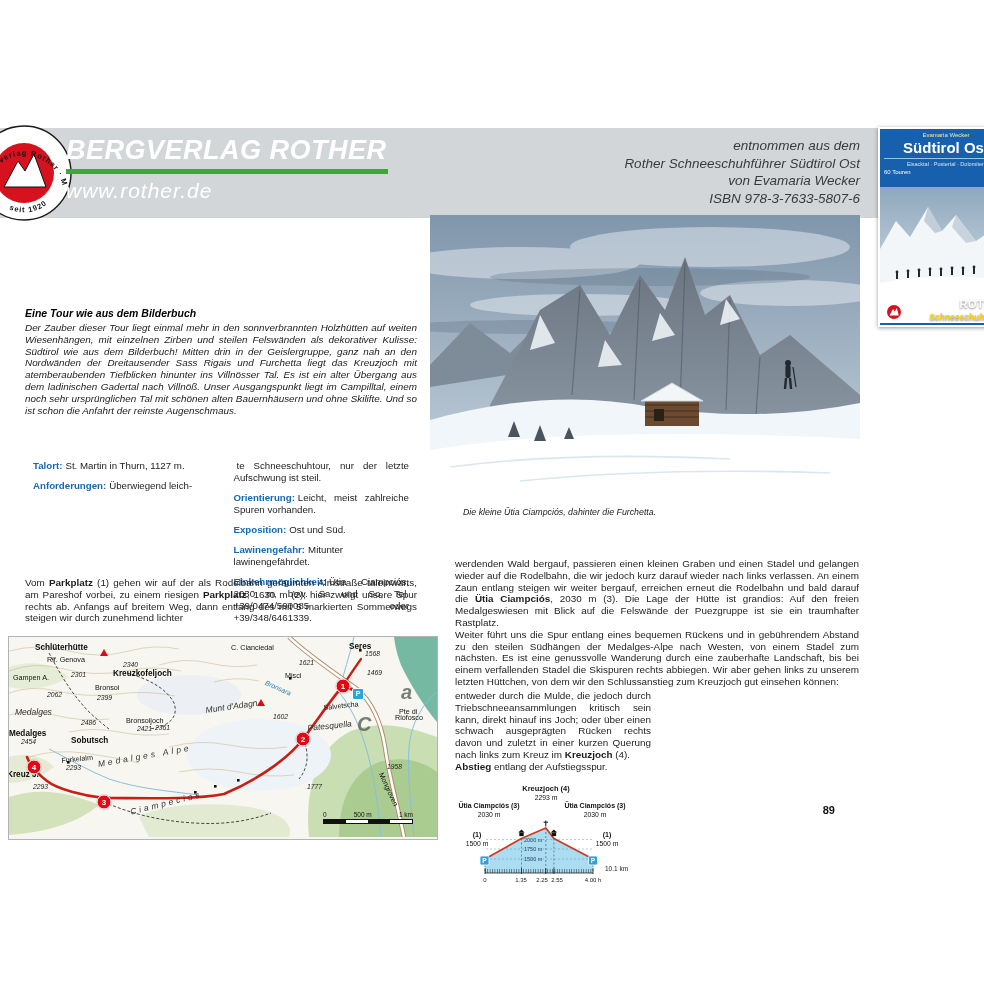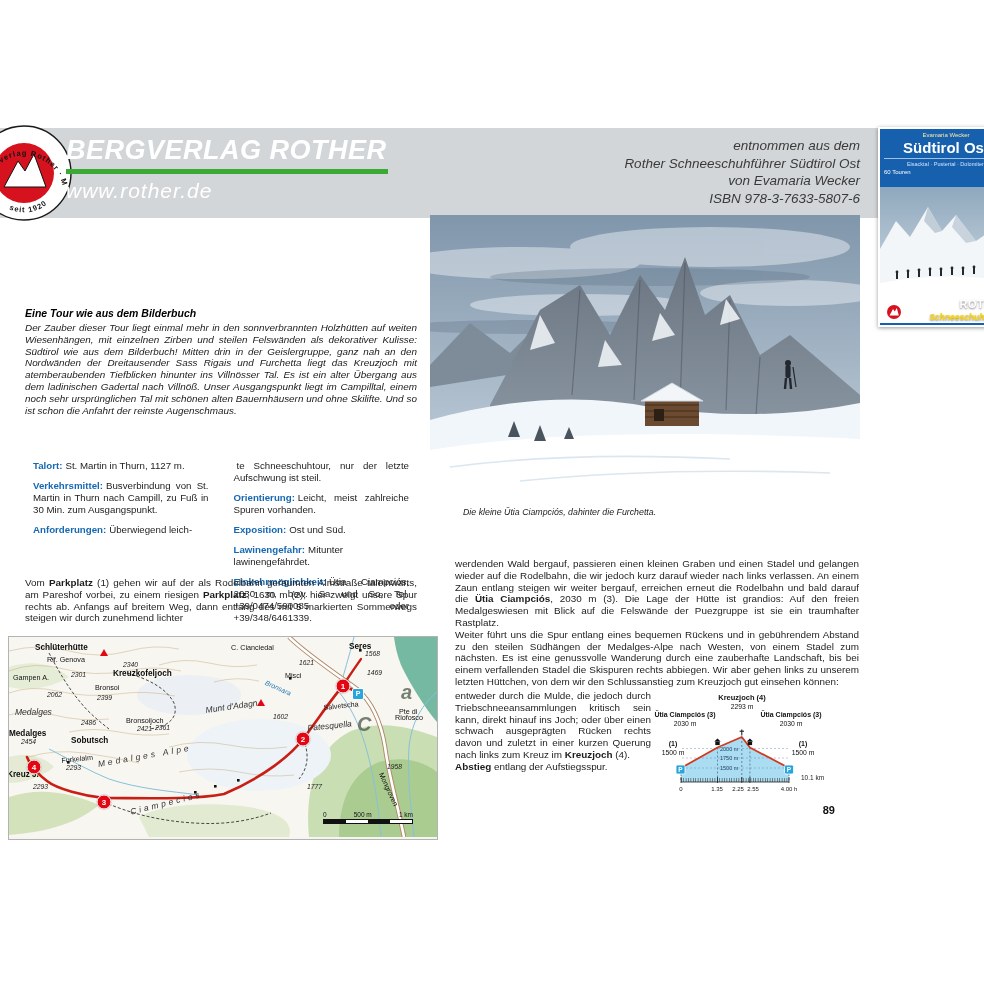--- a/index.html
+++ b/index.html
@@ -71,21 +71,21 @@
          color:#fff;font-size:7px;font-weight:bold;text-align:center;line-height:10px;transform:translate(-50%,-50%);}
   .scalebar{position:absolute;left:314px;top:174px;width:90px;font-size:6.5px;color:#111;}
   .sb-labels{display:flex;justify-content:space-between;margin-bottom:1px;}
   .sb-bar{display:flex;height:3px;border:1px solid #111;}
   .sb-bar span{flex:1;}
   .sb-b{background:#111;} .sb-w{background:#fff;}
   
   .photo{position:absolute;left:430px;top:215px;width:430px;height:281px;}
   .caption{position:absolute;left:463px;top:507px;font-size:8.8px;font-style:italic;color:#222;}
   .body1{position:absolute;left:455px;top:558px;width:404px;font-size:9.9px;line-height:11.8px;text-align:justify;}
-  .bottom-row{position:absolute;left:455px;top:690px;width:404px;display:flex;}
+  .bottom-row{position:absolute;left:455px;top:690px;width:404px;display:flex;gap:8px;flex-direction:column;}
   .btxt{width:196px;font-size:9.9px;line-height:11.8px;text-align:justify;}
   .profile{width:200px;position:relative;}
   .pagenum{position:absolute;left:455px;top:804px;width:380px;text-align:right;
            font-size:11px;font-weight:bold;color:#111;}
 </style>
 </head>
 <body>
 
 <div class="page">
 
@@ -175,21 +175,20 @@
     </div>
   </div>
 
 
   <div class="h-intro">Eine Tour wie aus dem Bilderbuch</div>
   <p class="p-intro">Der Zauber dieser Tour liegt einmal mehr in den sonnverbrannten Holzhütten auf weiten Wiesenhängen, mit einzelnen Zirben und steilen Felswänden als dekorativer Kulisse: Südtirol wie aus dem Bilderbuch! Mitten drin in der Geislergruppe, ganz nah an den Nordwänden der Dreitausender Sass Rigais und Furchetta liegt das Kreuzjoch mit atemberaubenden Tiefblicken hinunter ins Villnösser Tal. Es ist ein alter Übergang aus dem ladinischen Gadertal nach Villnöß. Unser Ausgangspunkt liegt im Campilltal, einem noch sehr ursprünglichen Tal mit schönen alten Bauernhäusern und ohne Skilifte. Und so ist schon die Anfahrt der reinste Augenschmaus.</p>
 
   <div class="infos">
     <div class="icol">
       <p><span class="il">Talort:</span><span>St. Martin in Thurn, 1127 m.</span></p>
-      <p><span class="il">Verkehrsmittel:</span><span>Busverbindung von St. Martin in Thurn nach Campill, zu Fuß in 30 Min. zum Ausgangspunkt.</span></p>
       <p><span class="il">Anforderungen:</span><span>Überwiegend leich-</span></p>
     </div>
     <div class="icol">
       <p><span class="il"></span><span>te Schneeschuhtour, nur der letzte Aufschwung ist steil.</span></p>
       <p><span class="il">Orientierung:</span><span>Leicht, meist zahlreiche Spuren vorhanden.</span></p>
       <p><span class="il">Exposition:</span><span>Ost und Süd.</span></p>
       <p><span class="il">Lawinengefahr:</span><span>Mitunter lawinengefährdet.</span></p>
       <p><span class="il">Einkehrmöglichkeit:</span><span>Ütia Ciampciós, 2030 m, bew. Sa und So, Tel. +39/0474/590085 oder +39/348/6461339.</span></p>
     </div>
   </div>

